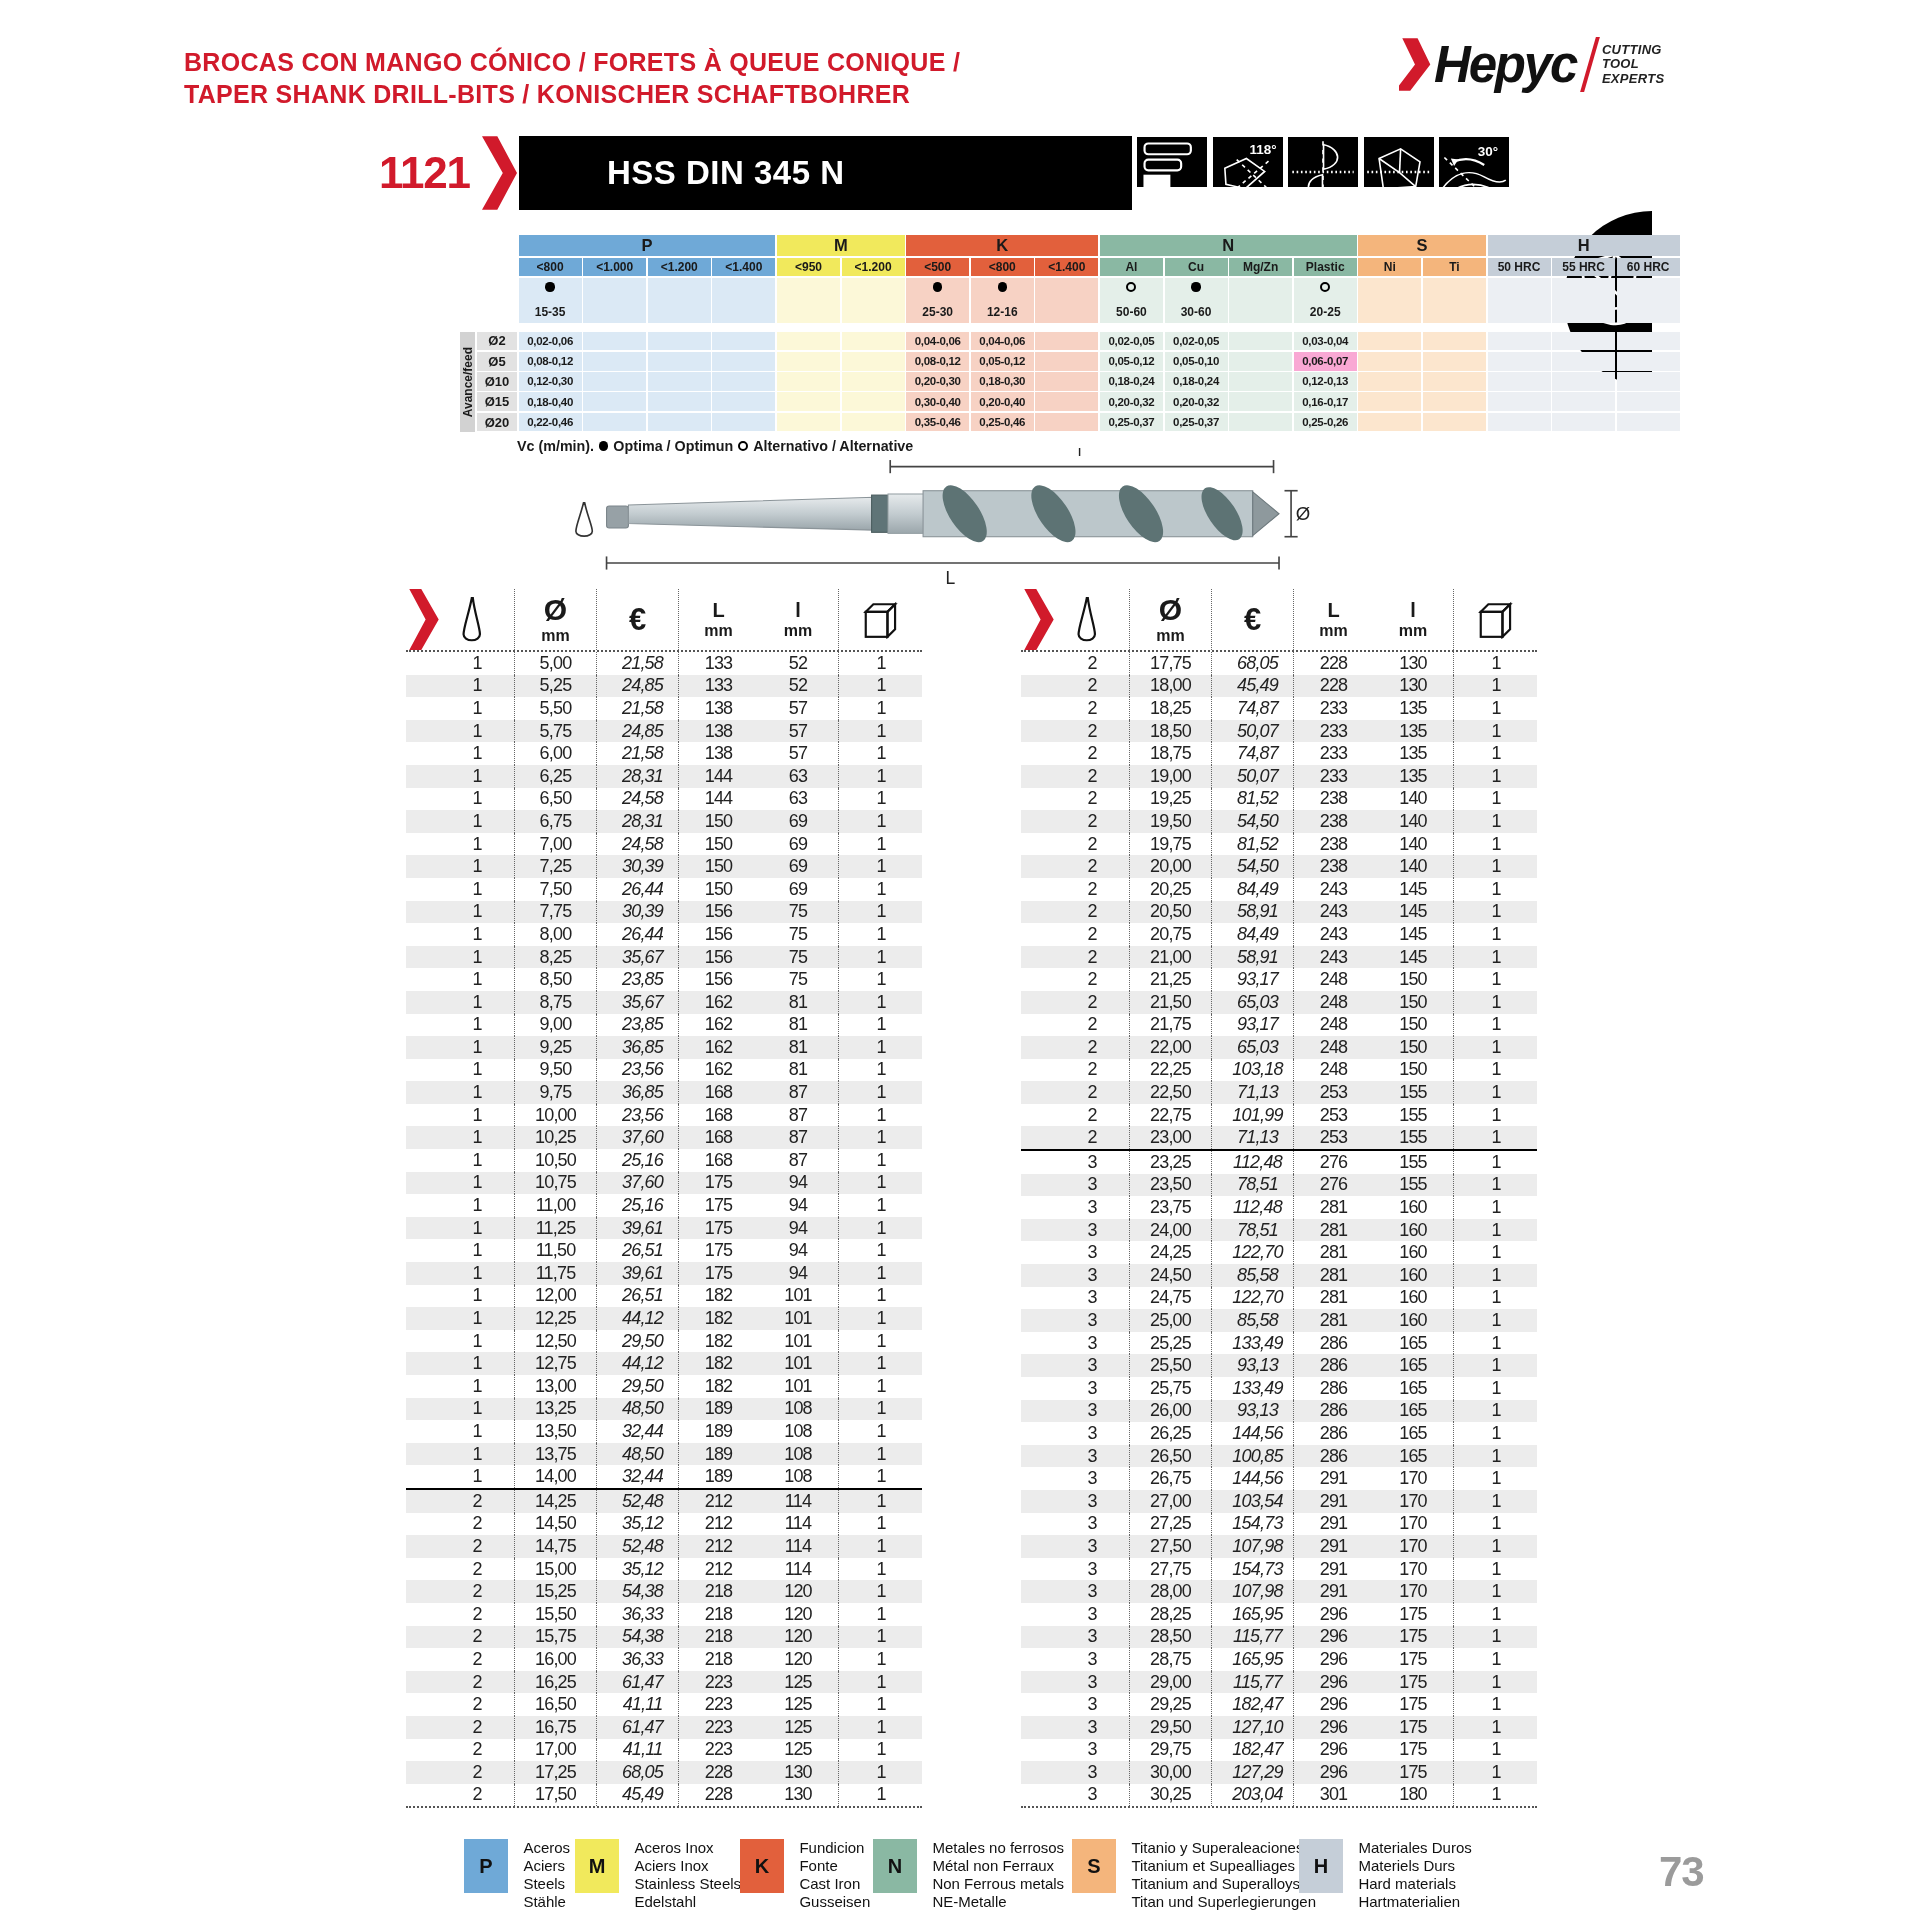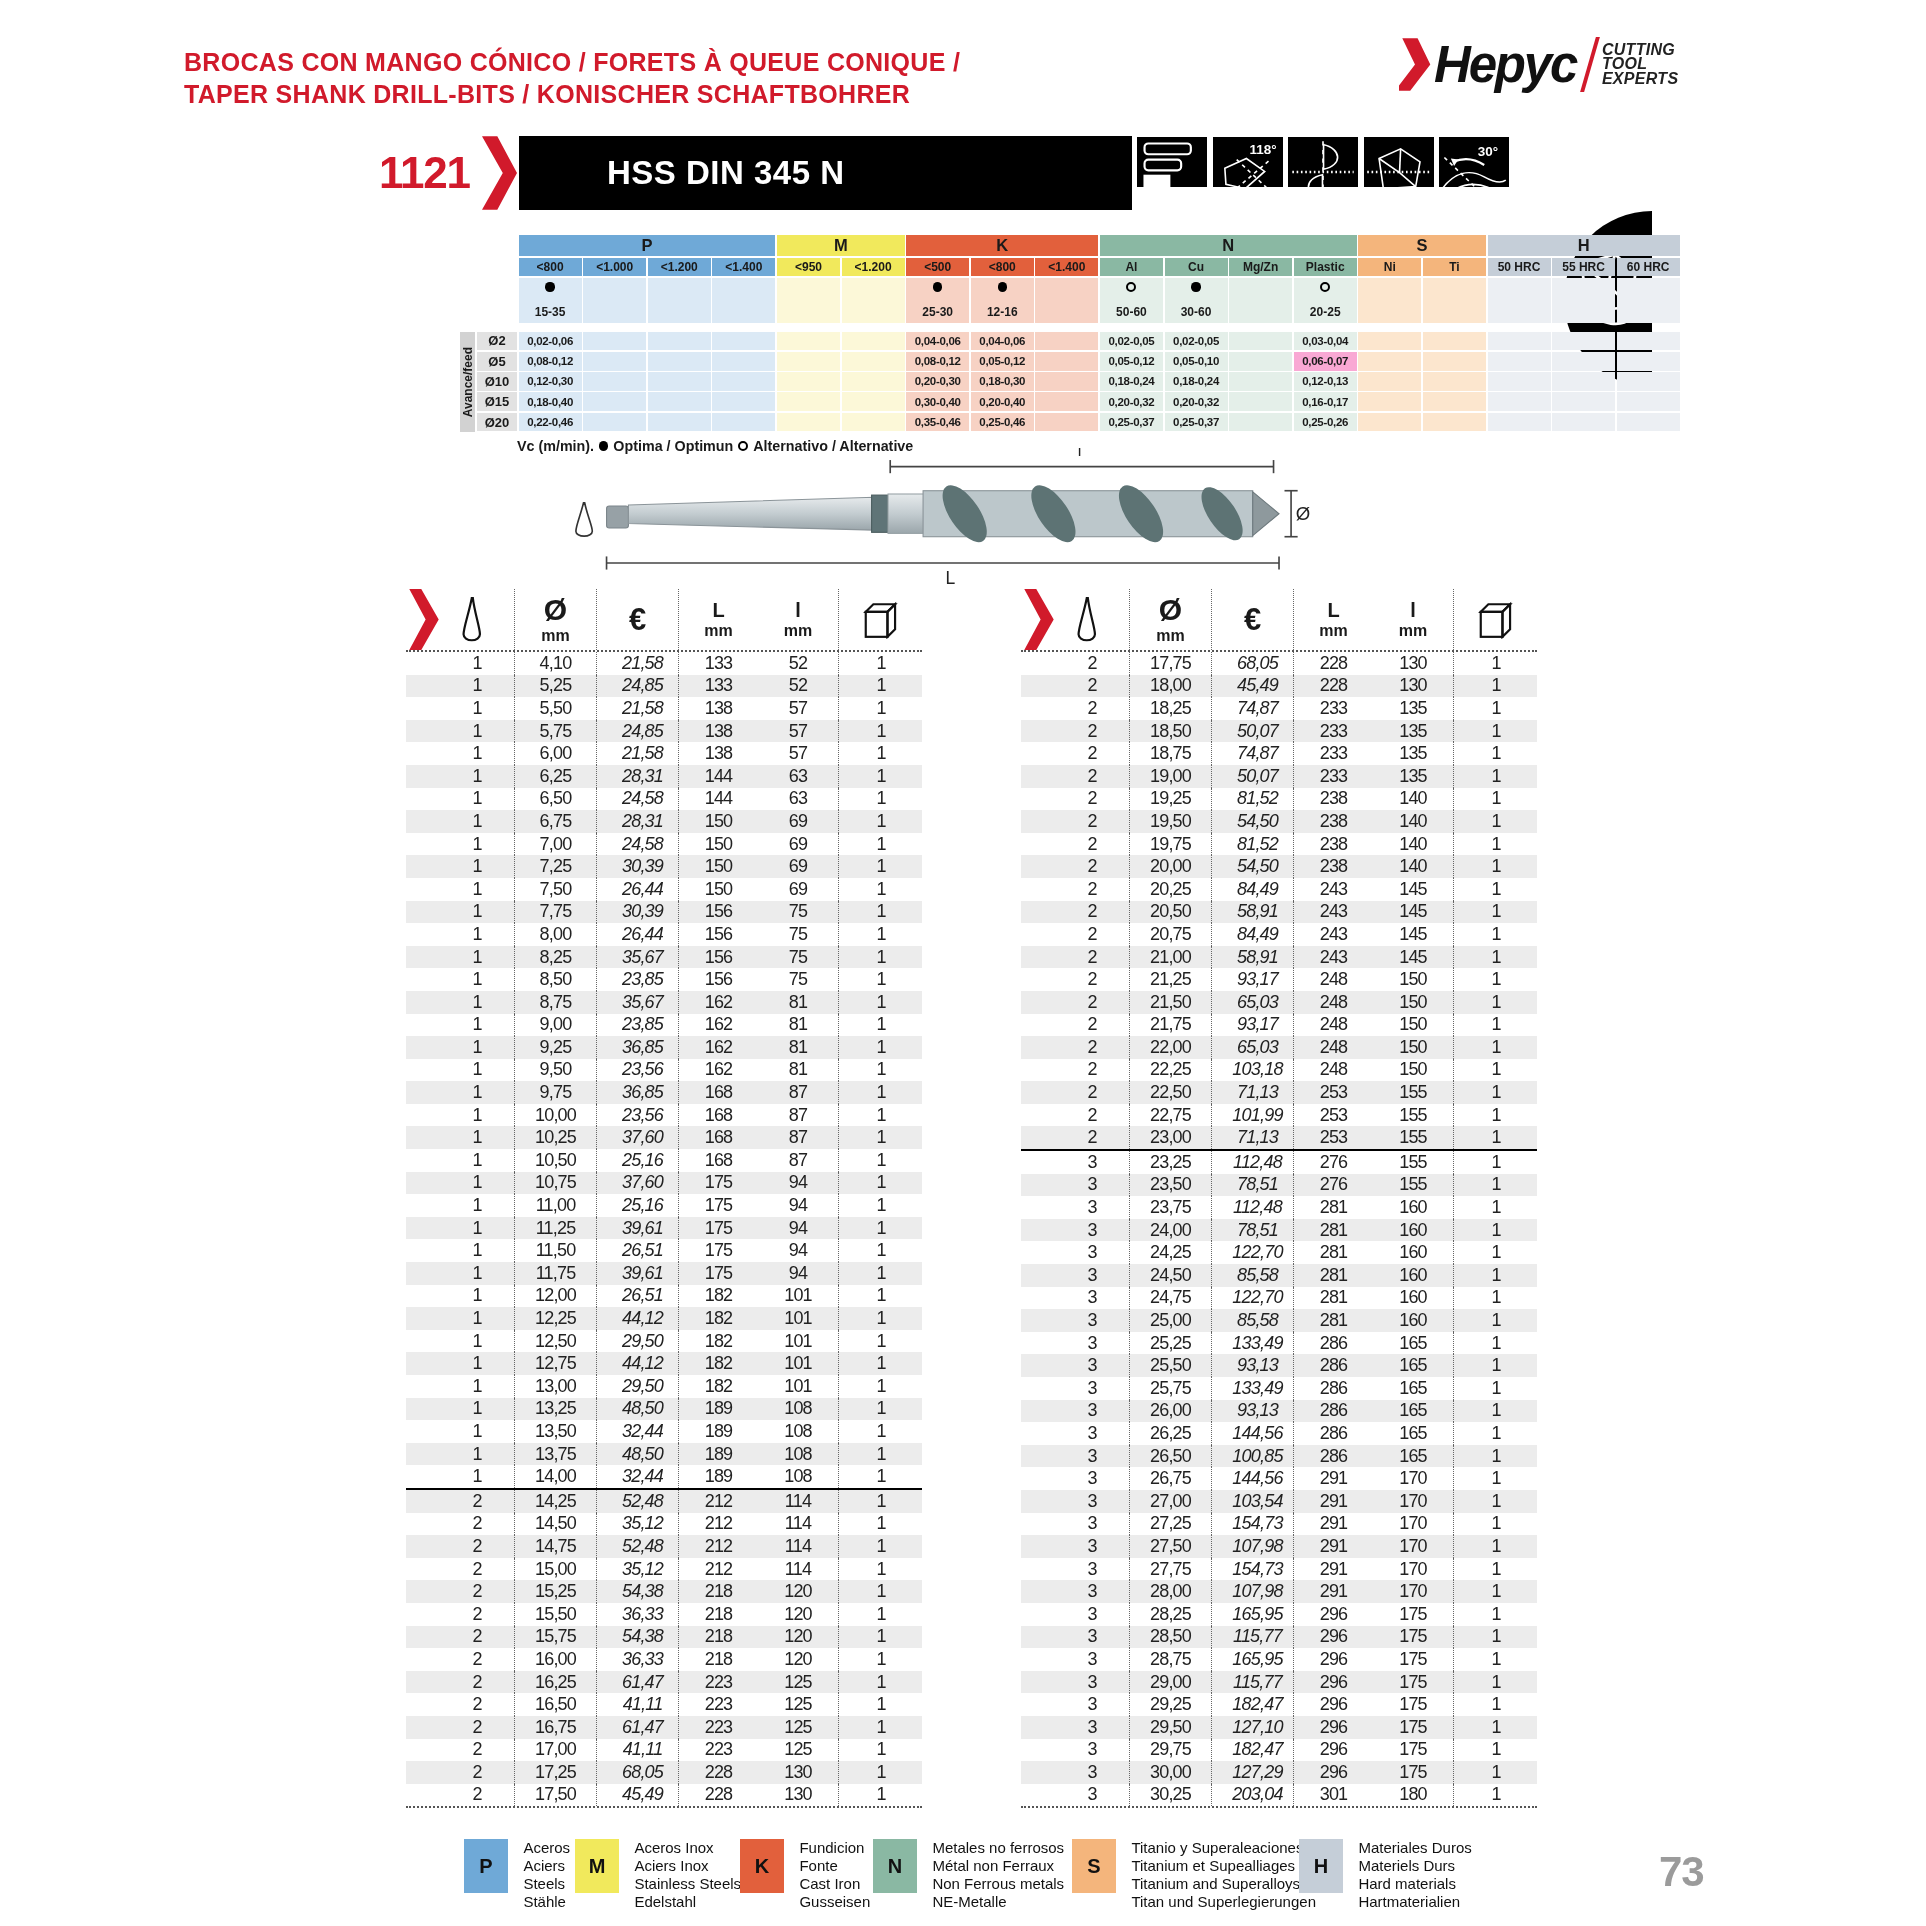--- a/index.html
+++ b/index.html
@@ -4,21 +4,21 @@
 <style>
   html,body{margin:0;padding:0;background:#fff;}
   body{font-family:"Liberation Sans", sans-serif; color:#1a1a1a;}
   #page{position:relative;width:1926px;height:1926px;background:#fff;overflow:hidden;}
 
   
   #title{position:absolute;left:184px;top:46px;font-weight:800;font-size:25px;line-height:32px;color:#d11a2b;letter-spacing:0.3px;}
   #logo{position:absolute;left:1399px;top:35px;display:flex;align-items:center;}
   #logo .brand{font-size:51px;font-weight:900;font-style:italic;letter-spacing:-2.2px;color:#111;}
   #logo .slash{width:3.8px;height:55px;background:#d11a2b;transform:skewX(-16deg);margin:0 10px 0 12px;}
-  #logo .tag{font-size:16px;line-height:14.3px;font-weight:800;font-style:italic;color:#222;letter-spacing:0.3px;}
+  #logo .tag{font-size:13px;line-height:14.3px;font-weight:800;font-style:italic;color:#222;letter-spacing:0.3px;}
 
   
   #code{position:absolute;left:305px;top:136px;width:165px;text-align:right;font-size:44px;font-weight:800;color:#d11a2b;line-height:74px;letter-spacing:-1.1px;}
   #band-chev{position:absolute;left:482px;top:136px;}
   #bar{position:absolute;left:519px;top:136px;width:613px;height:74px;background:#000;display:flex;align-items:center;padding-left:88px;box-sizing:border-box;}
   #bar .pname{color:#fff;font-size:33px;font-weight:700;letter-spacing:0.5px;}
   #iconstrip{position:absolute;left:1137px;top:137px;display:flex;gap:5.5px;}
   .ibox{width:70px;height:50px;background:#000;position:relative;}
   .ibox svg{position:absolute;left:0;top:0;}
   #tab{position:absolute;left:1564px;top:211px;width:88px;height:176px;background:#000;border-radius:88px 0 0 88px;}
@@ -402,21 +402,21 @@
         <svg width="41" height="38" viewBox="0 0 74 70" fill="none" stroke="#111" stroke-width="4">
           <rect x="8" y="20" width="40" height="46"></rect>
             <polygon points="8,20 22,6 62,6 48,20"></polygon>
             <polygon points="48,20 62,6 62,52 48,66"></polygon>
         </svg>
       </div>
     </div>
     <div class="cbody">
         <div class="crow">
           <span>1</span>
-          <span>4,10</span>
+          <span>5,00</span>
           <span>21,58</span>
           <span>133</span>
           <span>52</span>
           <span>1</span>
         </div>
         <div class="crow alt">
           <span>1</span>
           <span>5,25</span>
           <span>24,85</span>
           <span>133</span>

